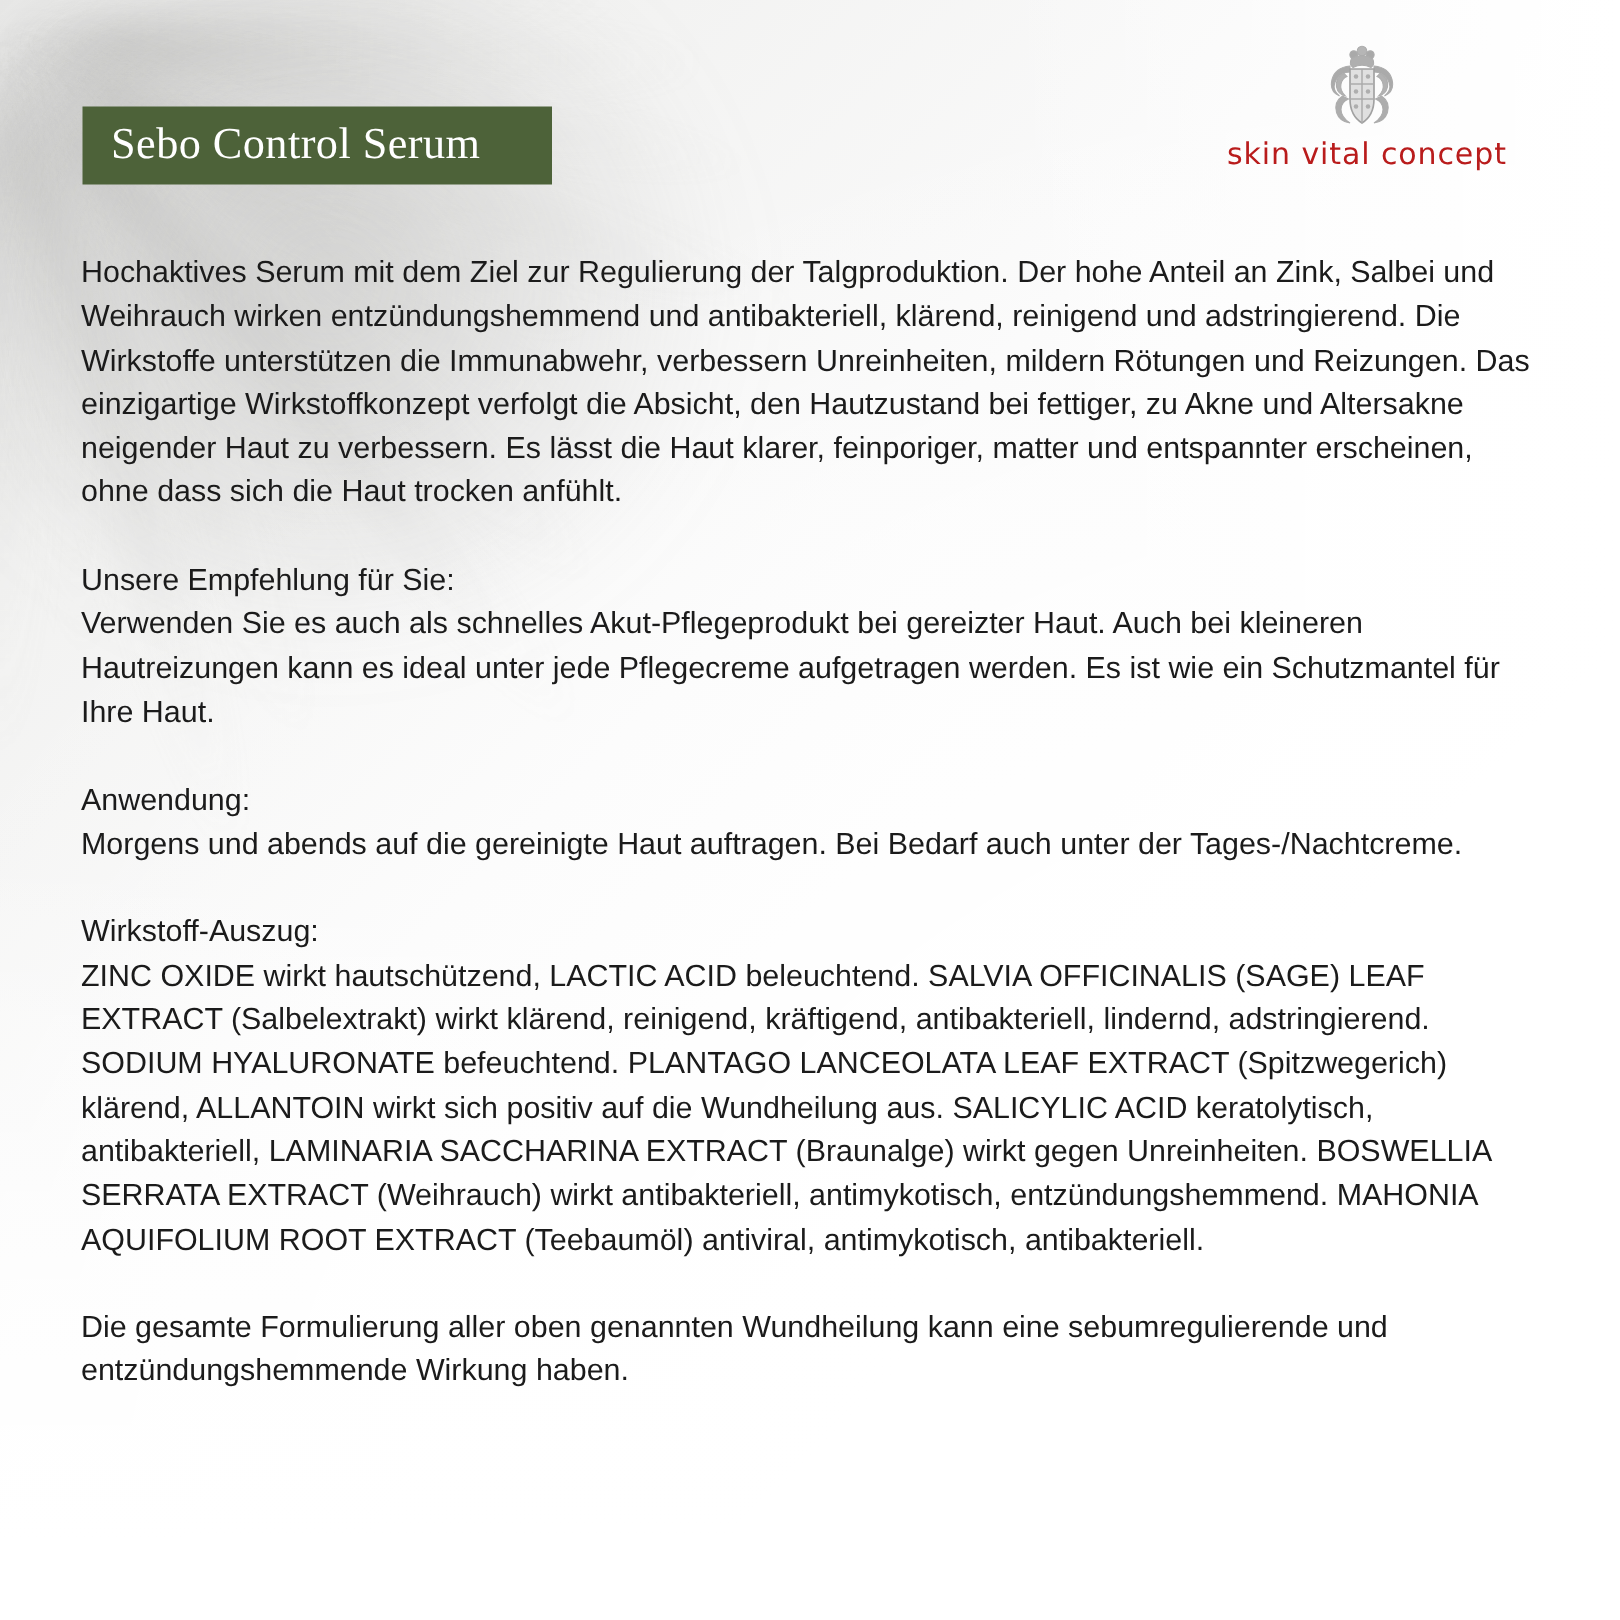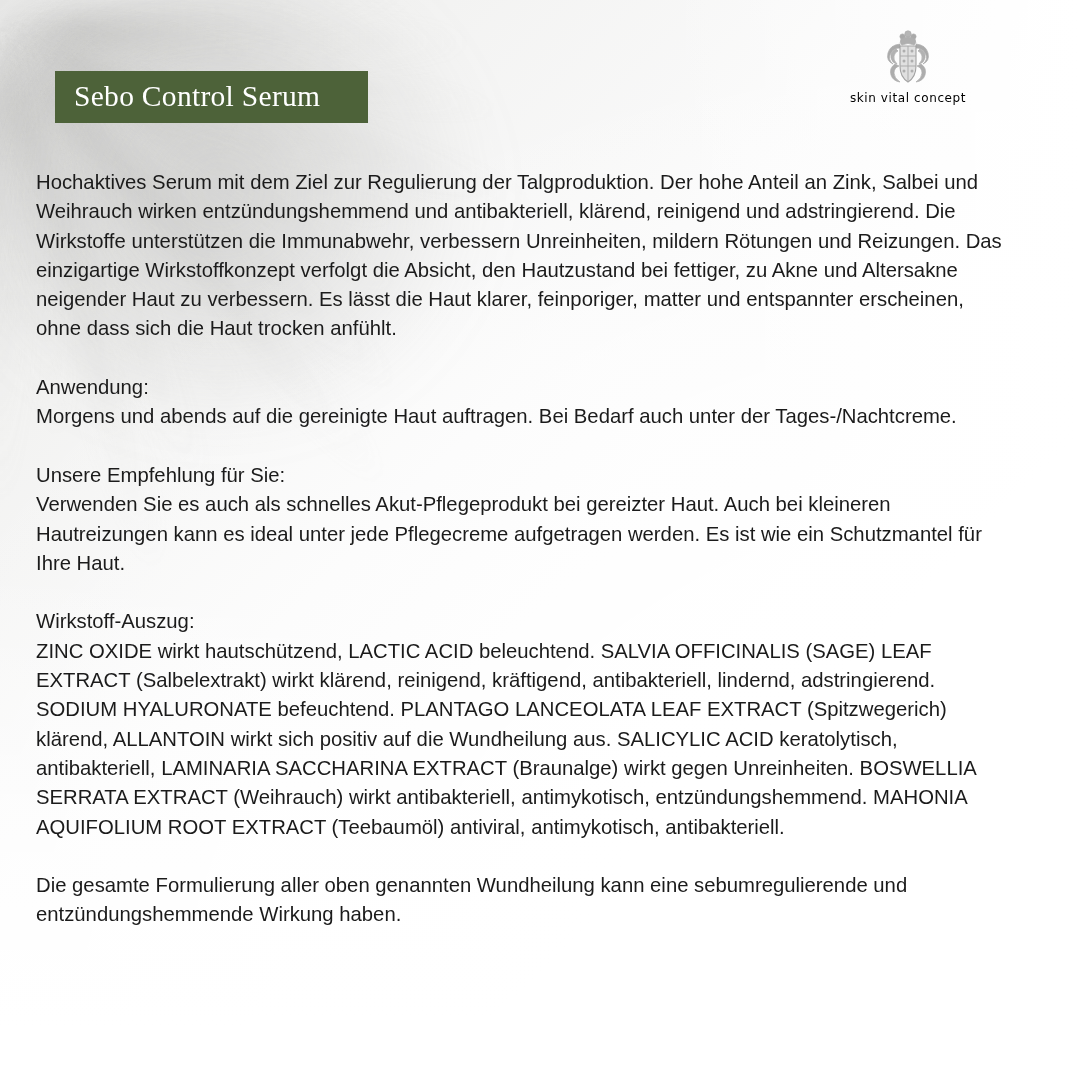--- a/index.html
+++ b/index.html
@@ -123,32 +123,32 @@
   }
   .brand-crest {
     display: block;
     margin: 0 auto 6px auto;
     width: 62px;
     height: 58px;
     opacity: 0.72;
   }
   .brand-word {
     display: block;
-    color: #000000;
+    color: #b91c1c;
     font-family: "DejaVu Sans", sans-serif;
-    font-size: 12px;
+    font-size: 20px;
     letter-spacing: 0.6px;
     line-height: 1;
     white-space: nowrap;
   }
 
   
   .body-copy {
     position: absolute;
-    left: 36px;
+    left: 54px;
     top: 168px;
     width: 968px;
     color: #1b1b1b;
     font-size: 20.3px;
     line-height: 29.3px;
   }
   .body-copy p {
     margin: 0;
   }
   .body-copy p.gap {
@@ -224,25 +224,25 @@
         </g>
       </svg>
       <span class="brand-word">skin vital concept</span>
     </div>
 
     <div class="body-copy">
 
       <p>Hochaktives Serum mit dem Ziel zur Regulierung der Talgproduktion. Der hohe Anteil an Zink, Salbei und Weihrauch wirken entzündungshemmend und antibakteriell, klärend, reinigend und adstringierend. Die Wirkstoffe unterstützen die Immunabwehr, verbessern Unreinheiten, mildern Rötungen und Reizungen. Das einzigartige Wirkstoffkonzept verfolgt die Absicht, den Hautzustand bei fettiger, zu Akne und Altersakne neigender Haut zu verbessern. Es lässt die Haut klarer, feinporiger, matter und entspannter erscheinen, ohne dass sich die Haut trocken anfühlt.</p>
 
       <p class="gap">
+        <span class="label">Unsere Empfehlung für Sie:</span><span>Verwenden Sie es auch als schnelles Akut-Pflegeprodukt bei gereizter Haut. Auch bei kleineren Hautreizungen kann es ideal unter jede Pflegecreme aufgetragen werden. Es ist wie ein Schutzmantel für Ihre Haut.</span>
+      </p>
+
+      <p class="gap">
         <span class="label">Anwendung:</span><span>Morgens und abends auf die gereinigte Haut auftragen. Bei Bedarf auch unter der Tages-/Nachtcreme.</span>
-      </p>
-
-      <p class="gap">
-        <span class="label">Unsere Empfehlung für Sie:</span><span>Verwenden Sie es auch als schnelles Akut-Pflegeprodukt bei gereizter Haut. Auch bei kleineren Hautreizungen kann es ideal unter jede Pflegecreme aufgetragen werden. Es ist wie ein Schutzmantel für Ihre Haut.</span>
       </p>
 
       <p class="gap">
         <span class="label">Wirkstoff-Auszug:</span><span>ZINC OXIDE wirkt hautschützend, LACTIC ACID beleuchtend. SALVIA OFFICINALIS (SAGE) LEAF EXTRACT (Salbelextrakt) wirkt klärend, reinigend, kräftigend, antibakteriell, lindernd, adstringierend. SODIUM HYALURONATE befeuchtend. PLANTAGO LANCEOLATA LEAF EXTRACT (Spitzwegerich) klärend, ALLANTOIN wirkt sich positiv auf die Wundheilung aus. SALICYLIC ACID keratolytisch, antibakteriell, LAMINARIA SACCHARINA EXTRACT (Braunalge) wirkt gegen Unreinheiten. BOSWELLIA SERRATA EXTRACT (Weihrauch) wirkt antibakteriell, antimykotisch, entzündungshemmend. MAHONIA AQUIFOLIUM ROOT EXTRACT (Teebaumöl) antiviral, antimykotisch, antibakteriell.</span>
       </p>
 
       <p class="gap">Die gesamte Formulierung aller oben genannten Wundheilung kann eine sebumregulierende und entzündungshemmende Wirkung haben.</p>
 
     </div>
 

